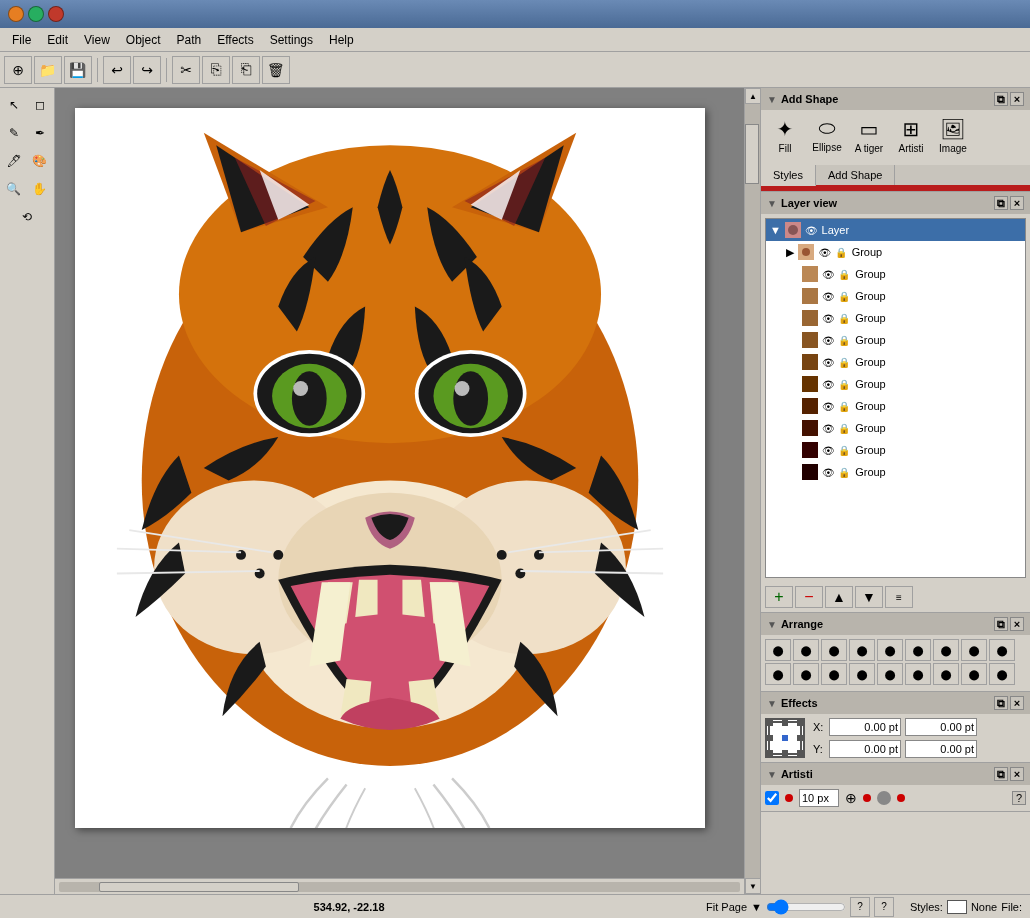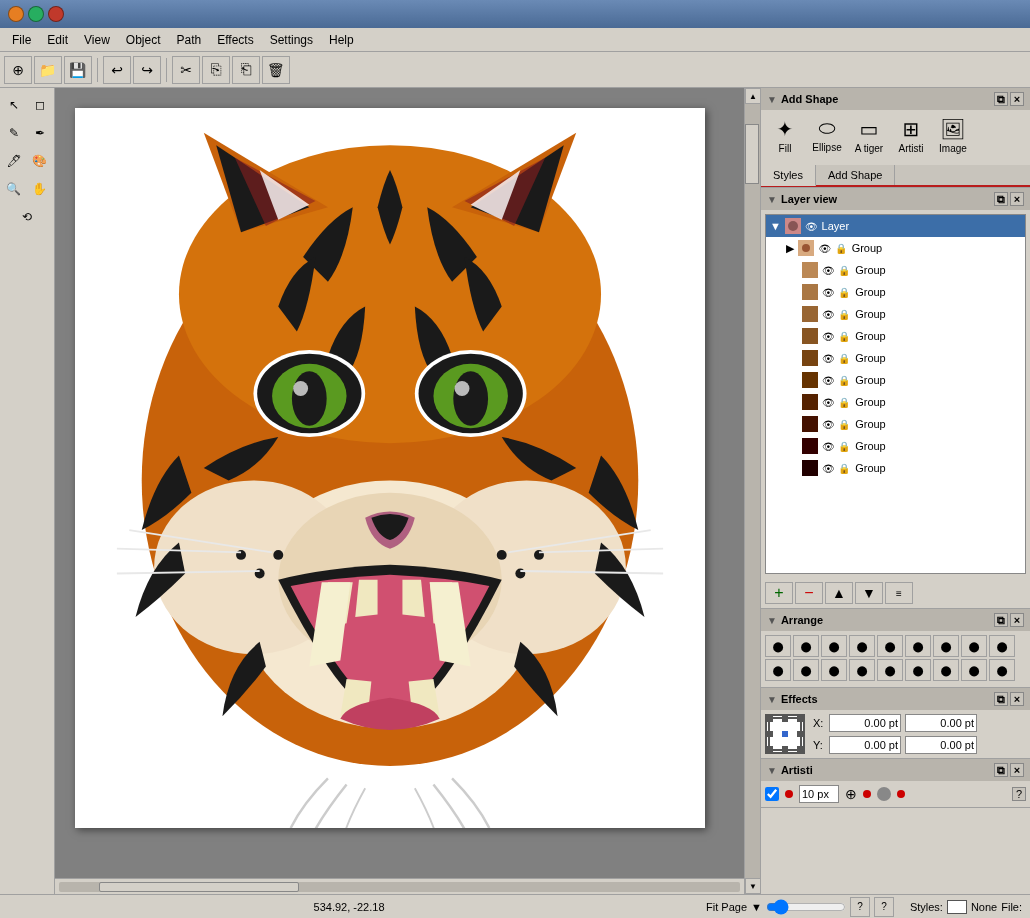--- a/index.html
+++ b/index.html
@@ -140,21 +140,21 @@
     .status-bar {
       height: 24px;
       background: #d4d0c8;
       border-top: 1px solid #a0a0a0;
       display: flex;
       align-items: center;
       padding: 0 8px;
       gap: 16px;
       font-size: 11px;
     }
-    .status-coords { flex: 1; text-align: center; }
+    .status-coords { flex: 1; text-align: center; font-weight: bold; }
     .status-zoom { display: flex; align-items: center; gap: 4px; }
     .status-stroke { display: flex; align-items: center; gap: 4px; }
 
     
     .right-panel {
       width: 270px;
       background: #d4d0c8;
       border-left: 1px solid #a0a0a0;
       display: flex;
       flex-direction: column;
@@ -207,21 +207,21 @@
       padding: 2px;
       border: 1px solid transparent;
       font-size: 10px;
     }
     .shape-icon { font-size: 20px; margin-bottom: 2px; }
 
     
     .tab-bar {
       display: flex;
       background: #c8c4bc;
-      border-bottom: 2px solid #b91c1c;
+      border-bottom: 6px solid #b91c1c;
     }
     .tab {
       padding: 4px 12px;
       cursor: pointer;
       font-size: 11px;
       border-right: 1px solid #a0a0a0;
       background: #c8c4bc;
     }
     .tab.active {
       background: #d4d0c8;

